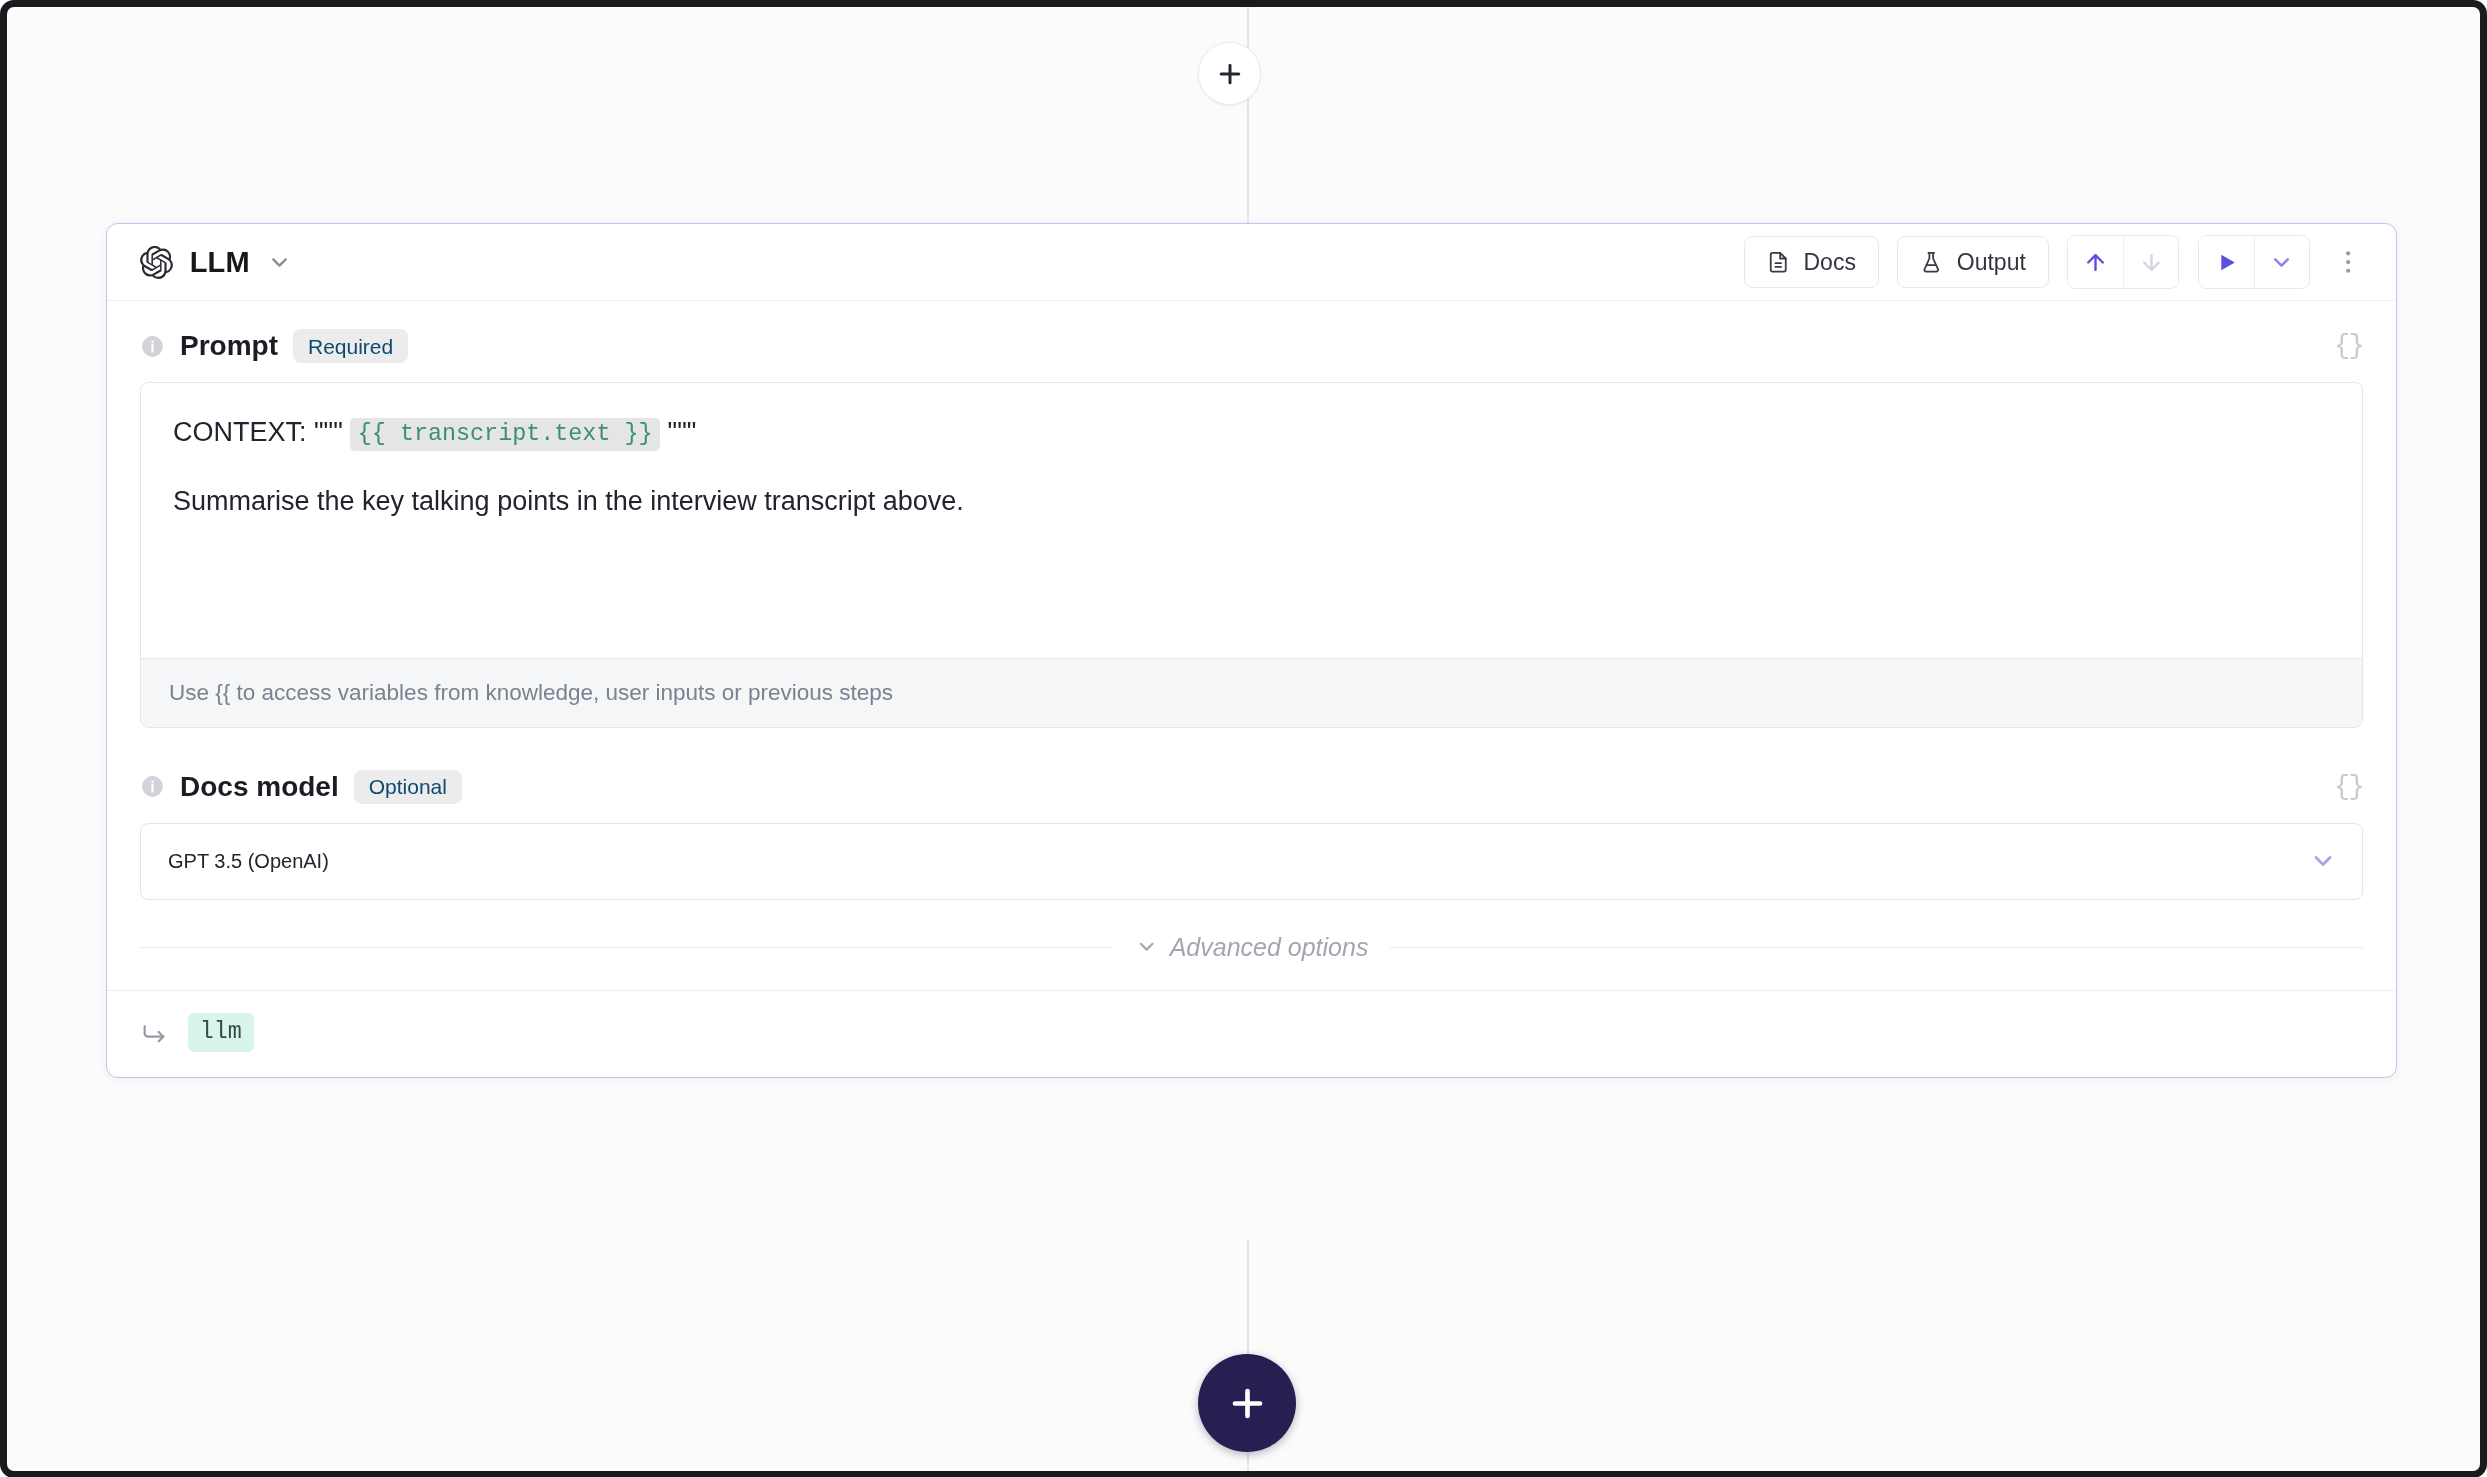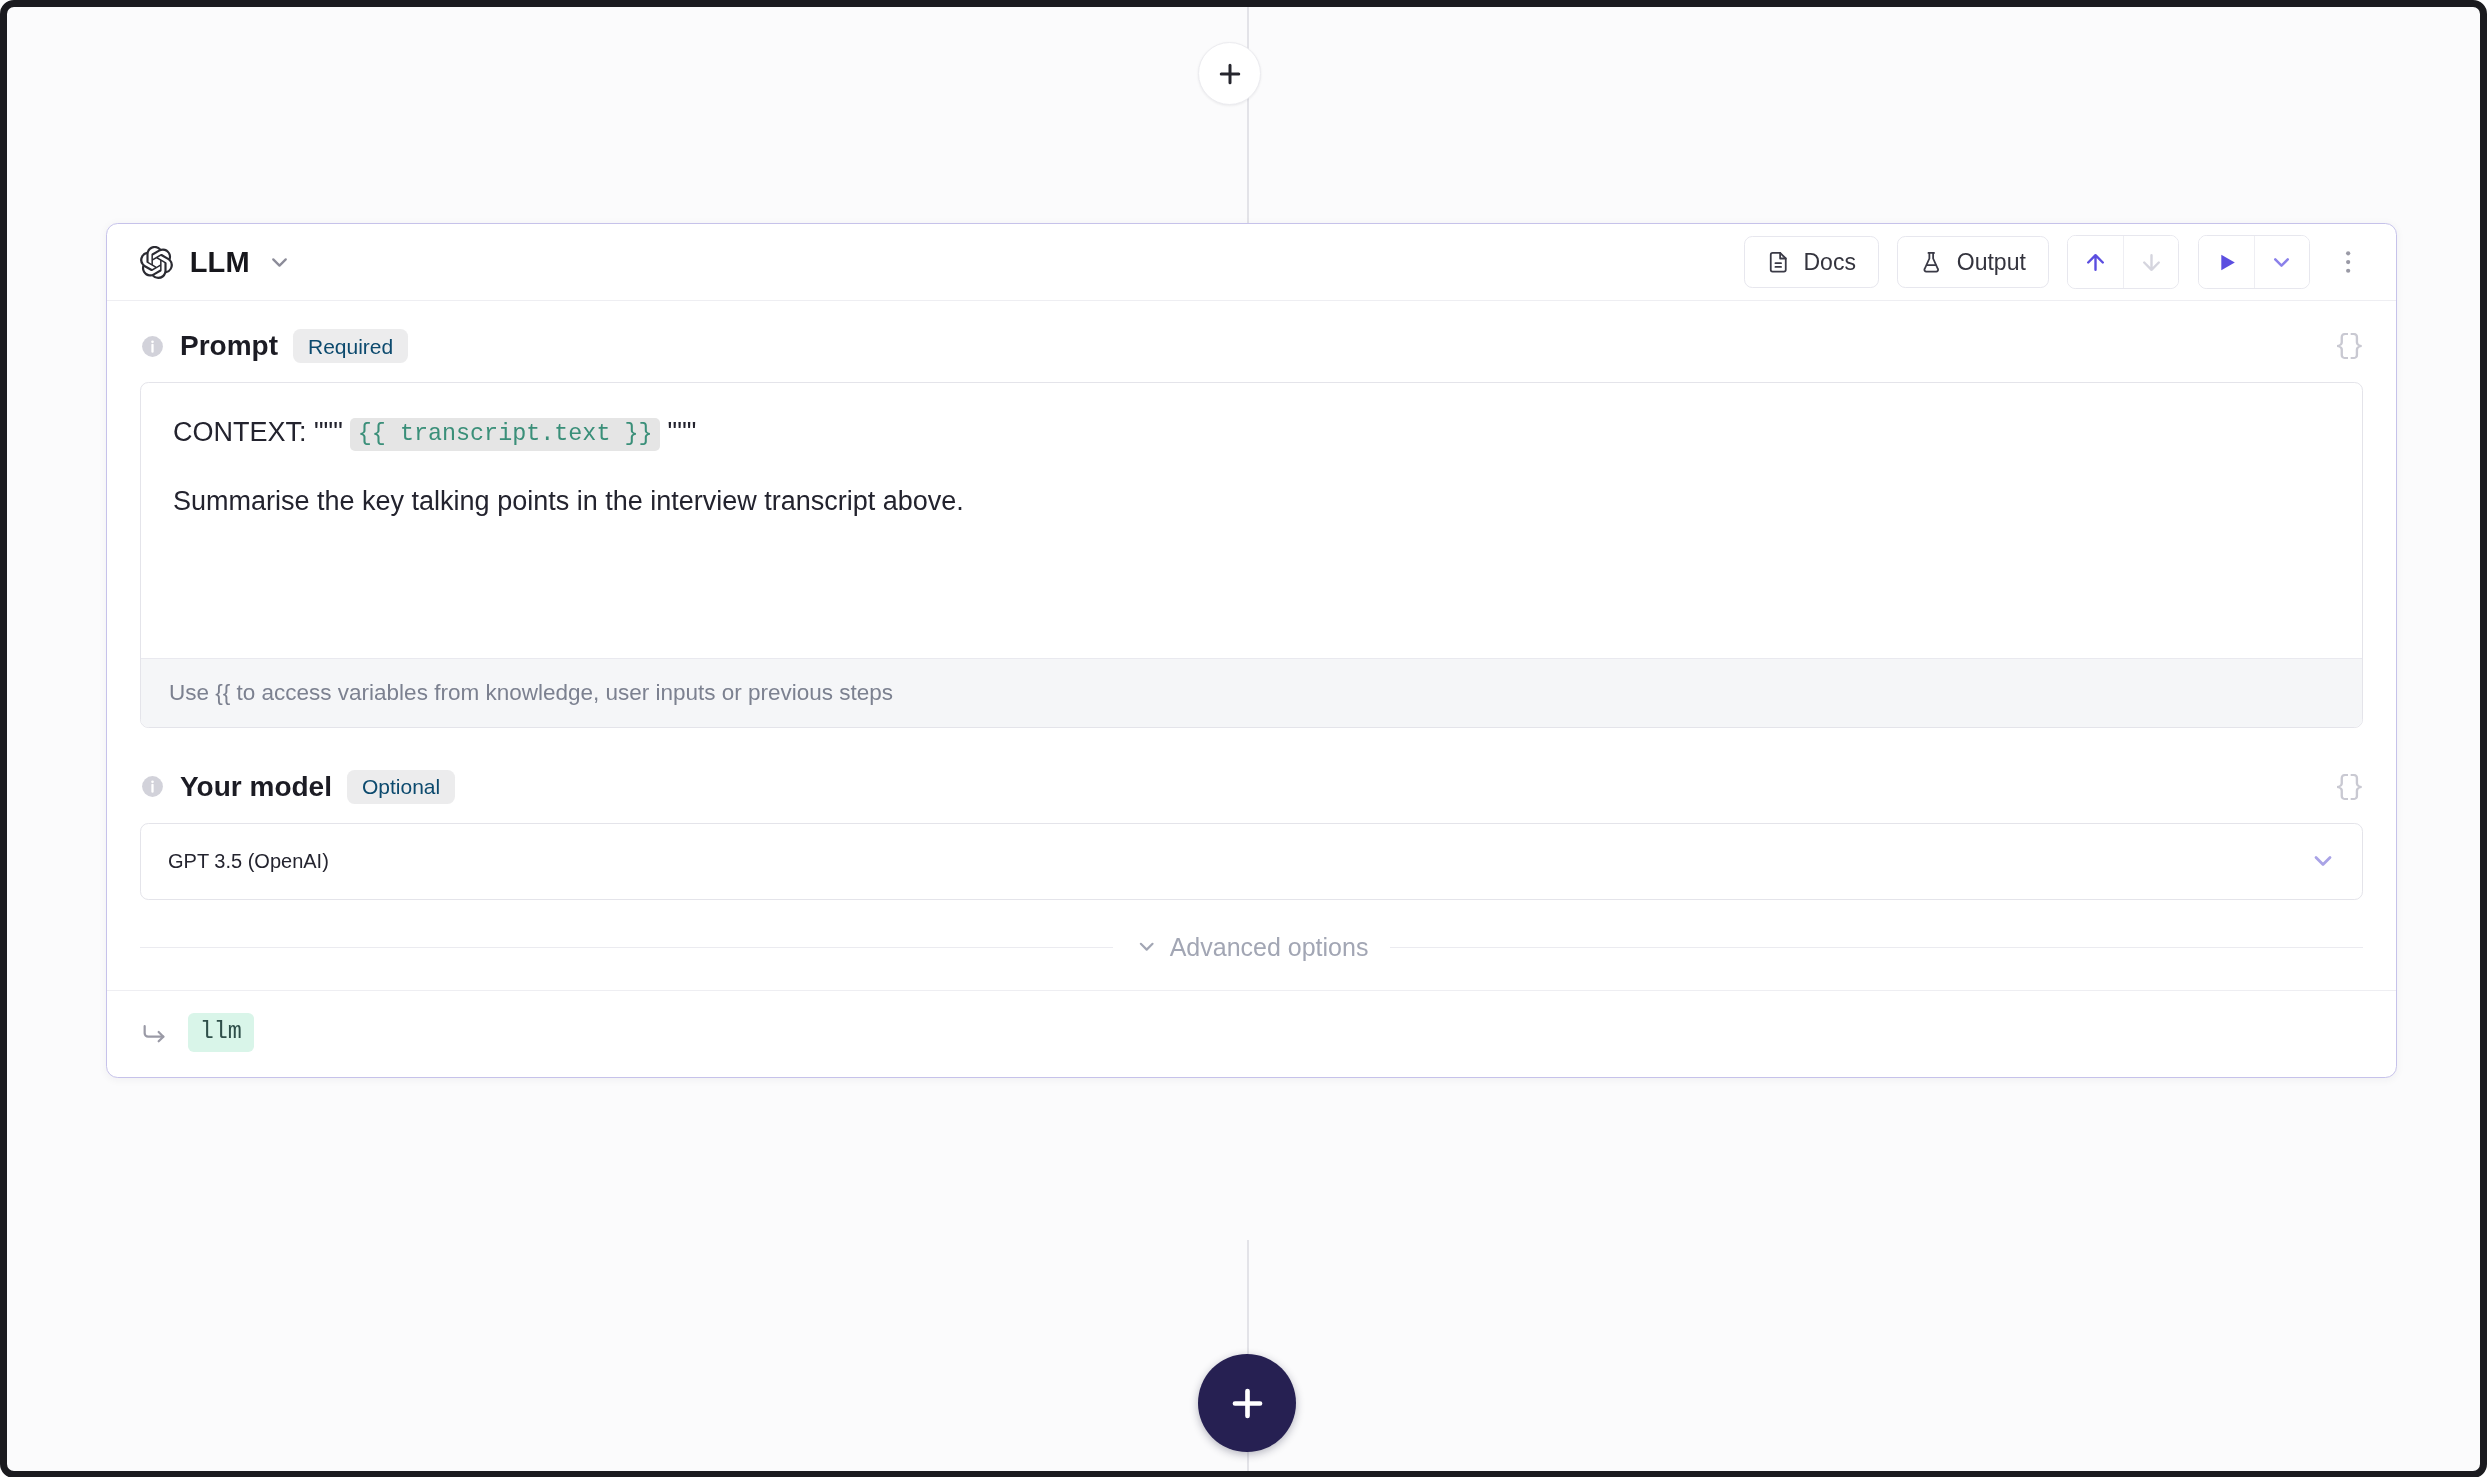--- a/index.html
+++ b/index.html
@@ -233,20 +233,21 @@
   }
   .select-caret { margin-left: auto; width: 28px; height: 28px; display: block; }
 
   
   .advanced-row {
     display: flex;
     align-items: center;
     gap: 22px;
     margin: 33px 0 28px 0;
     cursor: pointer;
+    font-style: italic;
   }
   .adv-rule { flex: 1; height: 0.8px; background: #ebebf0; }
   .adv-inner { display: flex; align-items: center; gap: 11.7px; }
   .adv-inner svg { width: 23.4px; height: 23.4px; }
   .adv-label { font-size: 25px; color: #a2a6b4; }
 
   
   .node-footer {
     border-top: 0.8px solid #eeeef2;
     padding: 22px 33px 25px 33px;
@@ -371,21 +372,21 @@
         <div class="prompt-hint">Use {{ to access variables from knowledge, user inputs or previous steps</div>
       </div>
 
       <div class="model-block">
         <div class="field-label-row">
           <svg class="info-icon" viewBox="0 0 24 24" fill="#d2d2da">
             <circle cx="12" cy="12" r="10"></circle>
             <path d="M12 10.4v6.6" stroke="#ffffff" stroke-width="2.2" stroke-linecap="round"></path>
             <circle cx="12" cy="7.4" r="1.25" fill="#ffffff"></circle>
           </svg>
-          <span class="field-label">Your model</span>
+          <span class="field-label">Docs model</span>
           <span class="badge">Optional</span>
           <span class="braces-icon" title="curly-braces-icon">{}</span>
         </div>
 
         <div class="select-control">
           <span>GPT 3.5 (OpenAI)</span>
           <svg class="select-caret" viewBox="0 0 24 24" fill="none" stroke="#a9a3e6" stroke-width="2.4" stroke-linecap="round" stroke-linejoin="round">
             <path d="M6 9l6 6 6-6"></path>
           </svg>
         </div>

